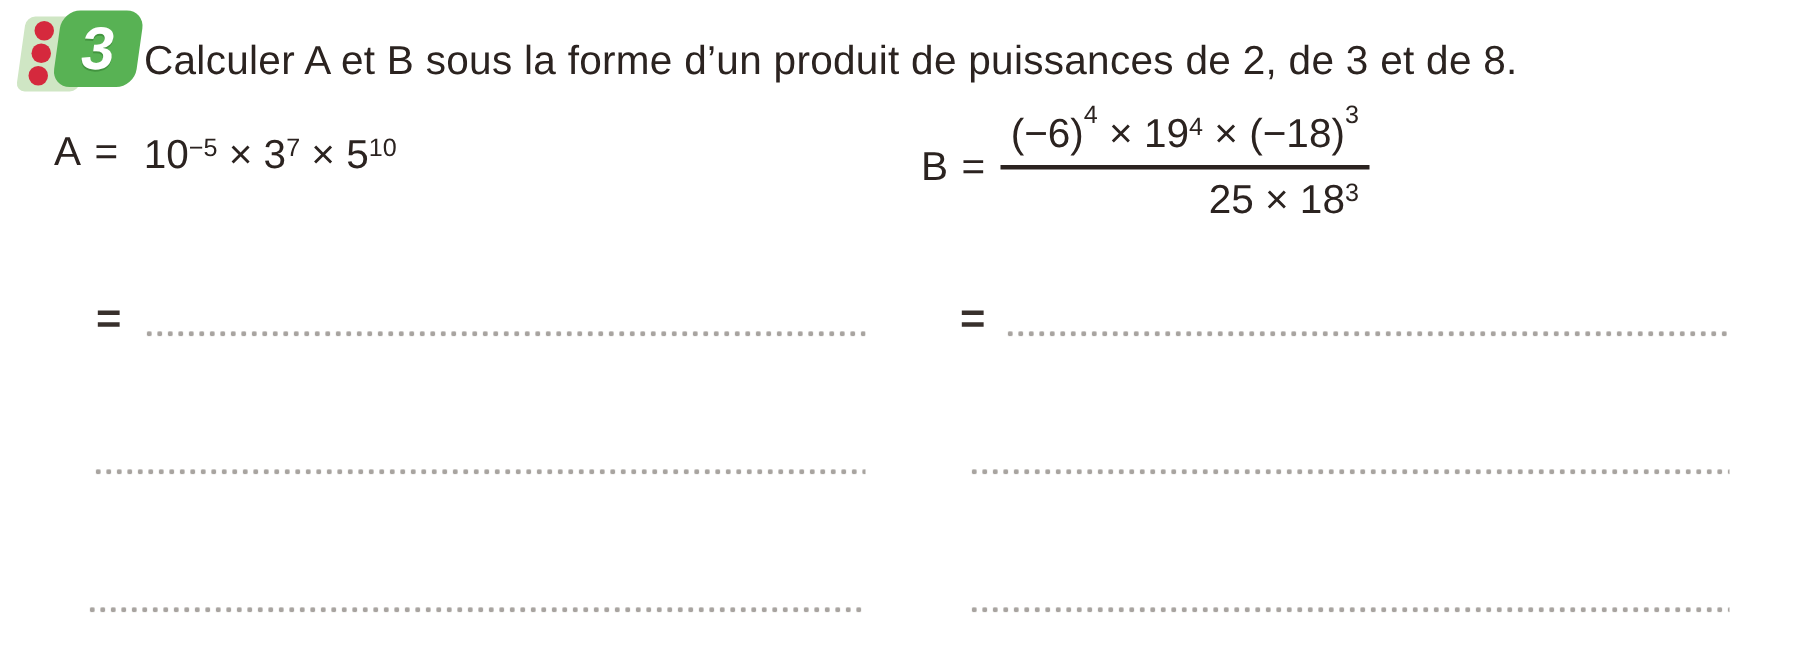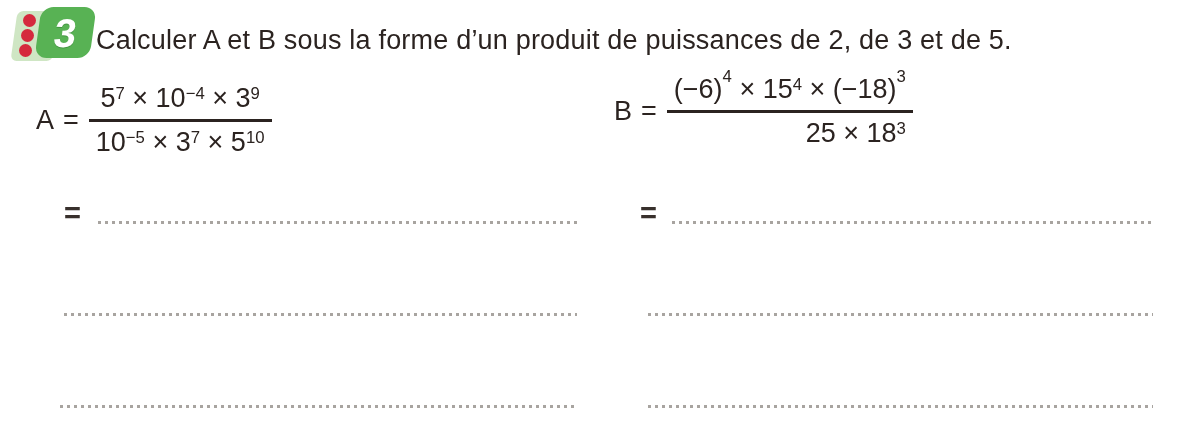--- a/index.html
+++ b/index.html
@@ -67,36 +67,35 @@
   <div class="badge">
     <div class="badge-back"></div>
     <span class="badge-dot d1"></span>
     <span class="badge-dot d2"></span>
     <span class="badge-dot d3"></span>
     <div class="badge-square">
       <span class="badge-num">3</span>
     </div>
   </div>
 
-  <div class="title">Calculer A et B sous la forme d’un produit de puissances de 2, de 3 et de 5.</div>
+  <div class="title">Calculer A et B sous la forme d’un produit de puissances de 2, de 3 et de 8.</div>
 
   <div class="formula fa">
     <span class="f-label">A</span>
     <span class="f-eq">=</span>
     <span class="frac">
-      <span class="num"><span>5</span><sup>7</sup><span> × </span><span>10</span><sup>−4</sup><span> × </span><span>3</span><sup>9</sup></span>
       <span class="den"><span>10</span><sup>−5</sup><span> × </span><span>3</span><sup>7</sup><span> × </span><span>5</span><sup>10</sup></span>
     </span>
   </div>
 
   <div class="formula fb">
     <span class="f-label">B</span>
     <span class="f-eq">=</span>
     <span class="frac">
-      <span class="num"><span>(−6)</span><sup class="hi">4</sup><span> × </span><span>15</span><sup>4</sup><span> × </span><span>(−18)</span><sup class="hi">3</sup></span>
+      <span class="num"><span>(−6)</span><sup class="hi">4</sup><span> × </span><span>19</span><sup>4</sup><span> × </span><span>(−18)</span><sup class="hi">3</sup></span>
       <span class="den"><span>25 × 18</span><sup>3</sup></span>
     </span>
   </div>
 
   <span class="ans-eq ea">=</span>
   <div class="dotline dl-a1"></div>
   <div class="dotline dl-a2"></div>
   <div class="dotline dl-a3"></div>
 
   <span class="ans-eq eb">=</span>

